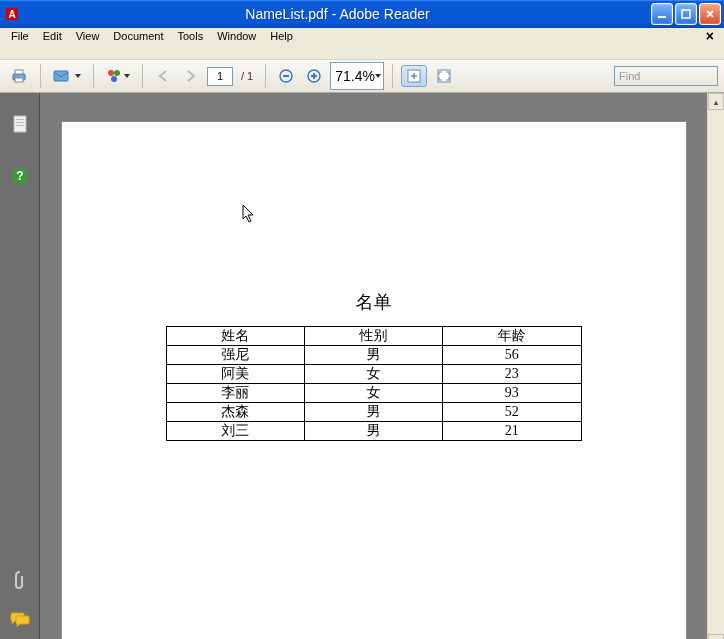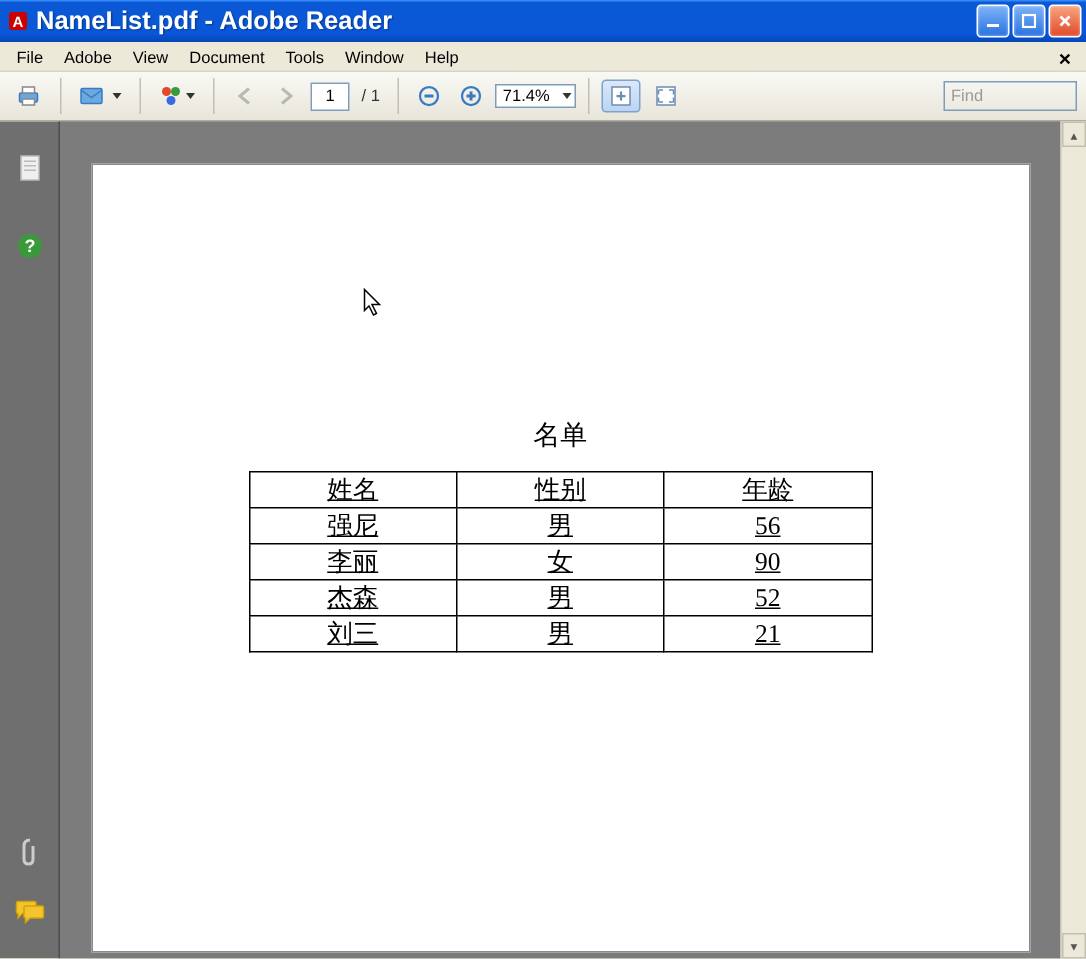--- a/index.html
+++ b/index.html
@@ -22,43 +22,44 @@
     padding: 0 3px 0 4px;
     color: #fff;
   }
   .titlebar .app-icon {
     width: 16px; height: 16px;
     margin-right: 4px;
     display: inline-flex; align-items: center; justify-content: center;
   }
   .titlebar .title-text {
     flex: 1;
-    font-size: 17px;
-    font-weight: bold;
+    font-size: 14px;
+    font-weight: normal;
     text-shadow: 1px 1px 1px rgba(0,0,0,.3);
+    text-align: center;
   }
   .win-buttons { display: flex; gap: 2px; }
   .win-btn {
     width: 22px; height: 22px;
     border-radius: 3px;
     border: 1px solid #fff;
     display: flex; align-items: center; justify-content: center;
     box-shadow: inset 0 0 2px rgba(255,255,255,.6);
   }
   .win-min, .win-max { background: linear-gradient(#7eb3f7,#2a72e0); }
   .win-close { background: linear-gradient(#f7a67e,#e04a2a); }
   .win-btn svg { display: block; }
 
   
   .menubar {
-    height: 20px;
+    height: 32px;
     background: #ece9d8;
     border-bottom: 1px solid #d8d4c8;
     display: flex;
-    align-items: flex-end;
+    align-items: flex-start;
     padding: 0 4px;
   }
   .menu-item {
     padding: 2px 7px;
     font-size: 11px;
   }
   .menu-close {
     margin-left: auto;
     font-size: 14px;
     font-weight: bold;
@@ -93,40 +94,40 @@
   }
   .page-input {
     width: 26px; height: 19px;
     border: 1px solid #7f9db9;
     text-align: center;
     font-size: 11px;
   }
   .page-total { padding: 0 4px; color:#333; }
   .zoom-select {
     display:flex; align-items:center;
-    height: 16px; border: 1px solid #7f9db9;
+    height: 28px; border: 1px solid #7f9db9;
     background:#fff; padding: 0 2px 0 4px;
-    font-size: 11px;
+    font-size: 14px;
     min-width: 54px;
   }
   .zoom-select .dropdown-arrow { margin-left:auto; }
   .scroll-btn {
     width:26px; height:22px;
     border:1px solid #7da2ce;
     background: linear-gradient(#dbe8f8,#bcd4f1);
     border-radius:3px;
     display:flex; align-items:center; justify-content:center;
   }
   .view-btn {
     width:26px; height:22px;
     display:flex; align-items:center; justify-content:center;
   }
   .find-box {
     margin-left: auto;
-    width: 89px; height: 20px;
+    width: 104px; height: 20px;
     border: 1px solid #7f9db9;
     color:#999;
     padding: 0 4px;
     font-size: 11px;
     display:flex; align-items:center;
   }
 
   
   .main {
     display: flex;
@@ -187,22 +188,21 @@
     font-size: 18px;
     text-align: center;
     margin-top: 168px;
     font-family: "SimSun","NSimSun",serif;
   }
   .doc-table {
     margin: 12px auto 0;
     border-collapse: collapse;
     width: 416px;
     font-family: "SimSun","NSimSun",serif;
-    font-size: 17px;
-    text-decoration: underline;
+    font-size: 14px;
   }
   .doc-table th, .doc-table td {
     border: 1px solid #000;
     height: 19px;
     text-align: center;
     font-weight: normal;
   }
   .doc-table .footer-cell { text-align: right; padding-right: 4px; }
 
   .cursor {
@@ -237,21 +237,21 @@
     <div class="win-btn win-close">
       <svg width="10" height="10">
           <path d="M2 2 L8 8 M8 2 L2 8" stroke="#fff" stroke-width="1.8"></path>
         </svg>
     </div>
   </div>
 </div>
 
 <div class="menubar">
   <span class="menu-item">File</span>
-  <span class="menu-item">Adobe</span>
+  <span class="menu-item">Edit</span>
   <span class="menu-item">View</span>
   <span class="menu-item">Document</span>
   <span class="menu-item">Tools</span>
   <span class="menu-item">Window</span>
   <span class="menu-item">Help</span>
   <span class="menu-close">×</span>
 </div>
 
 <div class="toolbar">
   <div class="tool-btn">
@@ -375,23 +375,28 @@
               <th>年龄</th>
             </tr>
           </thead>
           <tbody>
             <tr>
               <td>强尼</td>
               <td>男</td>
               <td>56</td>
             </tr>
             <tr>
+              <td>阿美</td>
+              <td>女</td>
+              <td>23</td>
+            </tr>
+            <tr>
               <td>李丽</td>
               <td>女</td>
-              <td>90</td>
+              <td>93</td>
             </tr>
             <tr>
               <td>杰森</td>
               <td>男</td>
               <td>52</td>
             </tr>
             <tr>
               <td>刘三</td>
               <td>男</td>
               <td>21</td>

